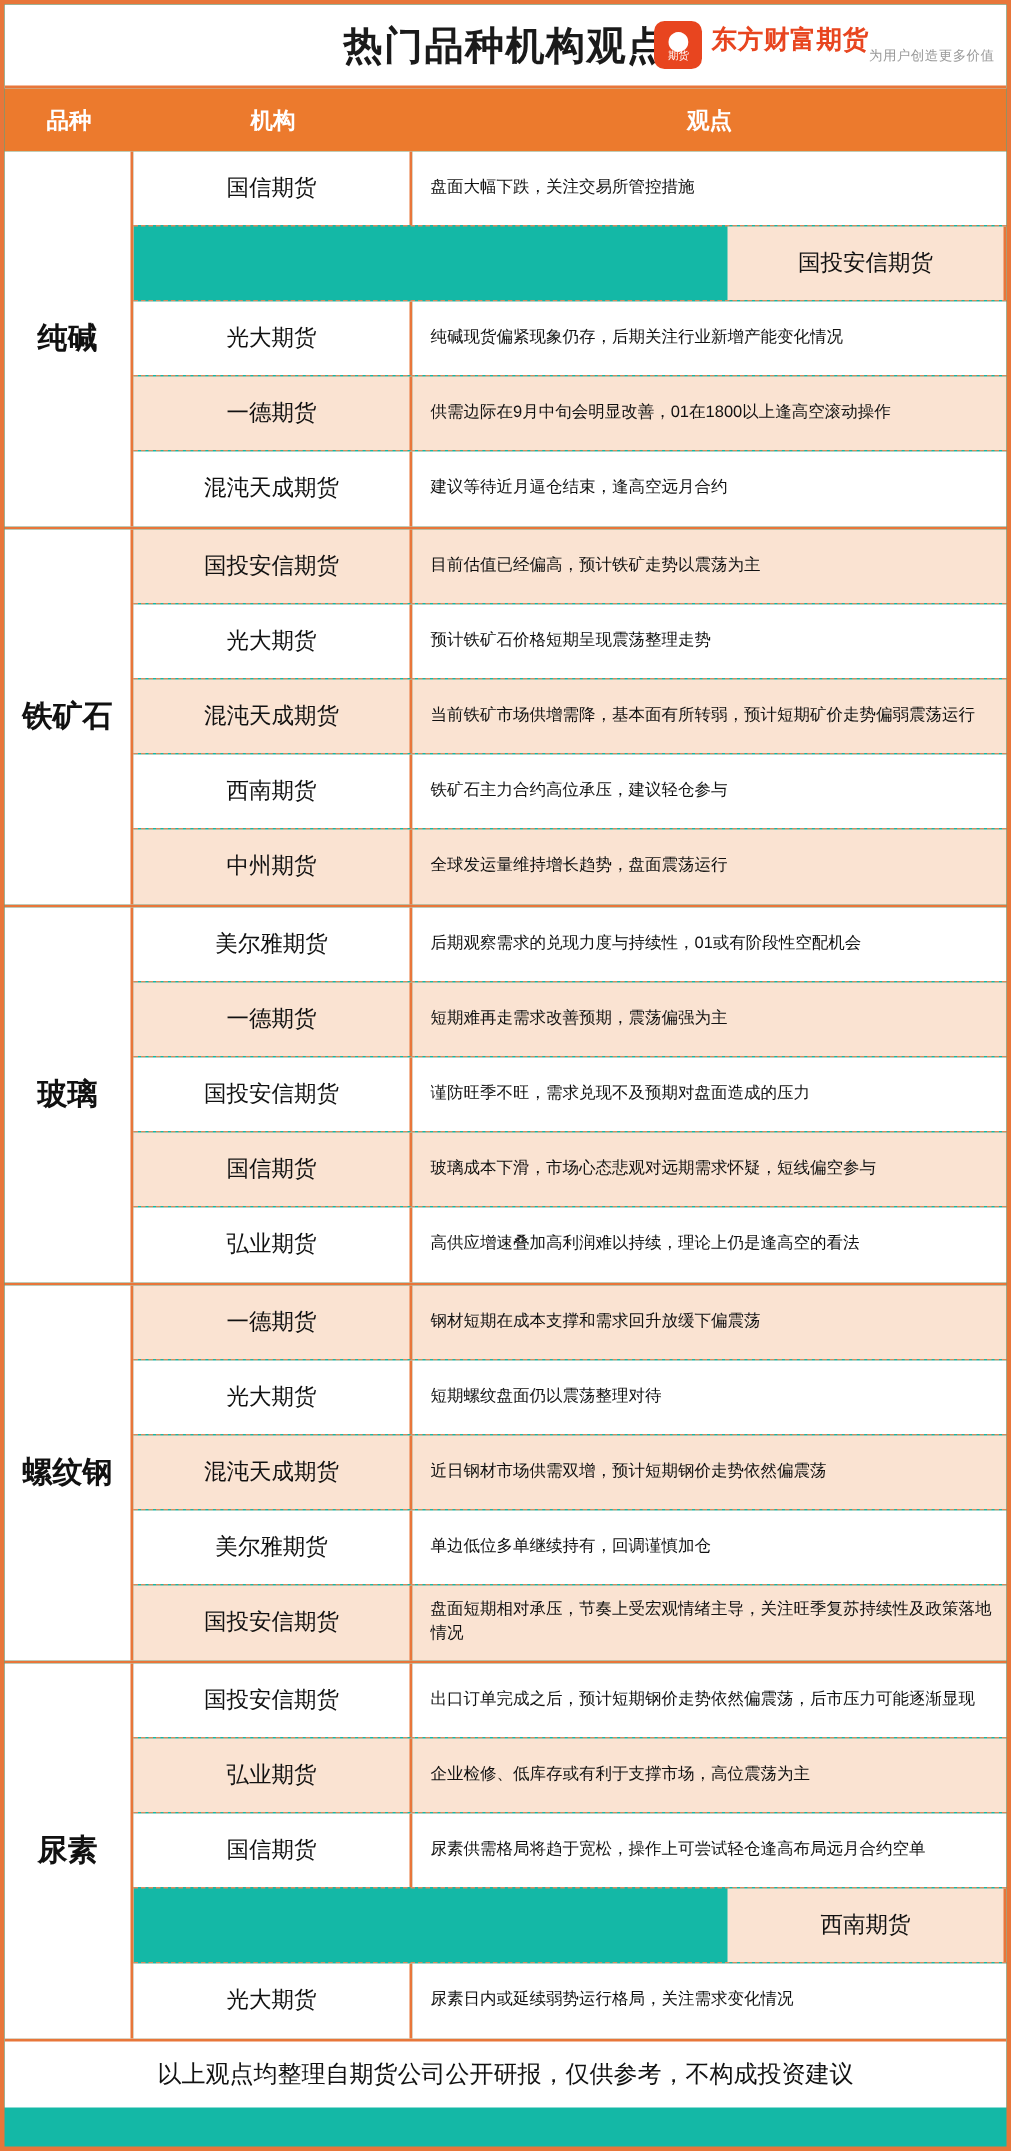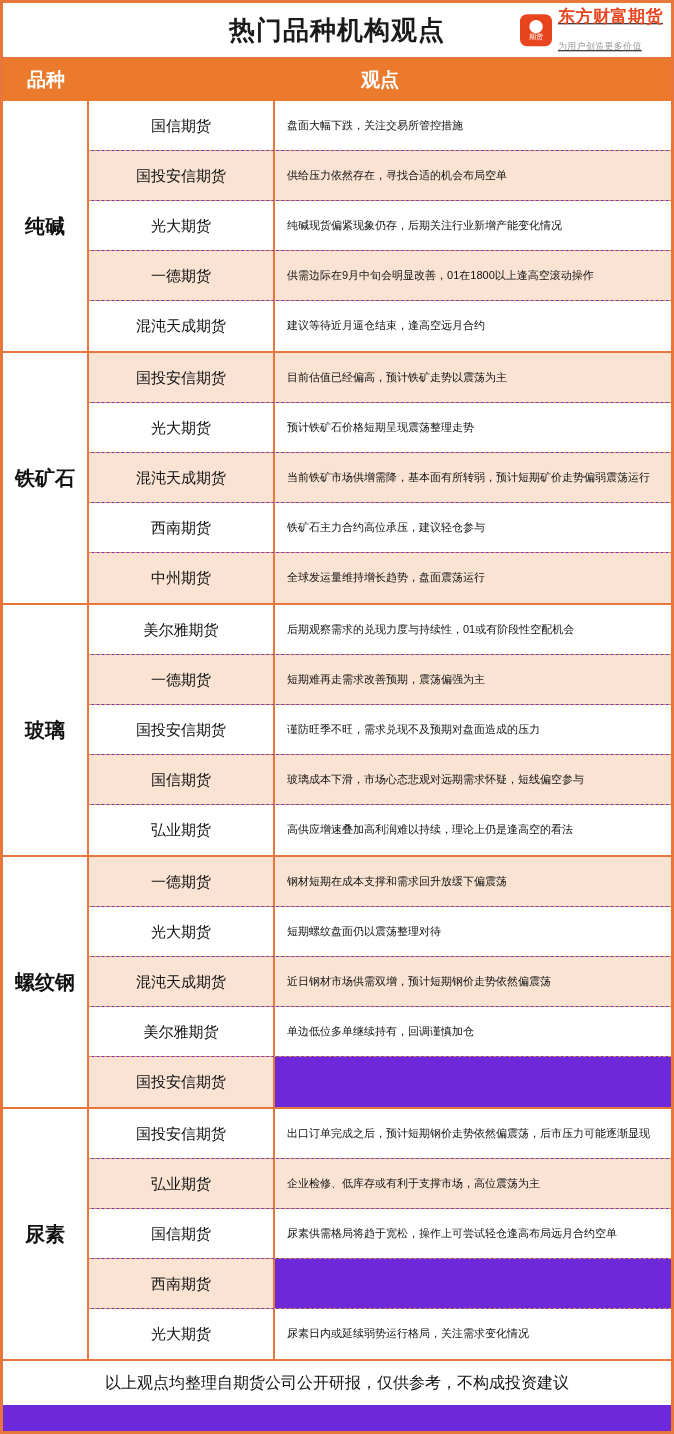--- a/index.html
+++ b/index.html
@@ -6,21 +6,21 @@
   html, body {
     margin: 0;
     padding: 0;
     background: #ffffff;
     font-family: "Liberation Sans", "DejaVu Sans", sans-serif;
   }
   #page {
     width: 674px;
     height: 1434px;
     position: relative;
-    background: #6d28d9;
+    background: #14b8a6;
     border: 3px solid #E8763A;
     overflow: hidden;
   }
   
   .header {
     height: 56px;
     background: #ffffff;
     display: flex;
     align-items: center;
     justify-content: center;
@@ -56,21 +56,21 @@
     font-size: 13px;
     color: #ffffff;
     line-height: 1;
   }
   .brand-logo .sub {
     font-size: 7px;
     color: #ffffff;
     line-height: 1;
     margin-top: 1px;
   }
-  .brand-text { display: flex; flex-direction: column; text-decoration: underline; }
+  .brand-text { display: flex; flex-direction: row; }
   .brand-name {
     font-size: 17px;
     font-weight: bold;
     color: #E8451F;
     line-height: 1.1;
     letter-spacing: 0.5px;
   }
   .brand-slogan {
     font-size: 9px;
     color: #999999;
@@ -80,21 +80,21 @@
   }
   
   .col-head {
     display: flex;
     background: #EC7A2D;
     height: 42px;
     align-items: stretch;
   }
   .col-head div {
     color: #ffffff;
-    font-size: 19px;
+    font-size: 15px;
     font-weight: bold;
     display: flex;
     align-items: center;
     justify-content: center;
   }
   .c1 { width: 86px; flex: 0 0 86px; }
   .c2 { width: 186px; flex: 0 0 186px; }
   .c3 { flex: 1 1 auto; }
 
   
@@ -116,20 +116,21 @@
     background: #ffffff;
     border-right: 2px solid #E8763A;
     text-align: center;
     line-height: 1.25;
   }
   .rows { flex: 1 1 auto; display: flex; flex-direction: column; }
   .row {
     display: flex;
     border-bottom: 1px dashed #D98B5F;
     min-height: 50px;
+    justify-content: flex-end;
   }
   .row:last-child { border-bottom: none; }
   .org {
     width: 186px;
     flex: 0 0 186px;
     display: flex;
     align-items: center;
     justify-content: center;
     font-size: 15px;
     color: #111111;
@@ -177,34 +178,34 @@
       </div>
       <div class="brand-text">
         <div class="brand-name">东方财富期货</div>
         <div class="brand-slogan">为用户创造更多价值</div>
       </div>
     </div>
   </div>
 
   <div class="col-head">
     <div class="c1">品种</div>
+    <div class="c2">机构</div>
     <div class="c3">观点</div>
   </div>
 
   <div class="tbody" id="tbody">
       <div class="group">
         <div class="cat-cell">纯碱</div>
         <div class="rows">
           <div class="row">
             <div class="org shade-a">国信期货</div>
             <div class="view shade-a">盘面大幅下跌，关注交易所管控措施</div>
           </div>
           <div class="row">
             <div class="org shade-b">国投安信期货</div>
-            <div class="view shade-b">供给压力依然存在，寻找合适的机会布局空单</div>
           </div>
           <div class="row">
             <div class="org shade-a">光大期货</div>
             <div class="view shade-a">纯碱现货偏紧现象仍存，后期关注行业新增产能变化情况</div>
           </div>
           <div class="row">
             <div class="org shade-b">一德期货</div>
             <div class="view shade-b">供需边际在9月中旬会明显改善，01在1800以上逢高空滚动操作</div>
           </div>
           <div class="row">
@@ -277,20 +278,21 @@
           <div class="row">
             <div class="org shade-b">混沌天成期货</div>
             <div class="view shade-b">近日钢材市场供需双增，预计短期钢价走势依然偏震荡</div>
           </div>
           <div class="row">
             <div class="org shade-a">美尔雅期货</div>
             <div class="view shade-a">单边低位多单继续持有，回调谨慎加仓</div>
           </div>
           <div class="row">
             <div class="org shade-b">国投安信期货</div>
+            <div class="view shade-b">盘面短期相对承压，节奏上受宏观情绪主导，关注旺季复苏持续性及政策落地情况</div>
           </div>
         </div>
       </div>
       <div class="group">
         <div class="cat-cell">尿素</div>
         <div class="rows">
           <div class="row">
             <div class="org shade-a">国投安信期货</div>
             <div class="view shade-a">出口订单完成之后，预计短期钢价走势依然偏震荡，后市压力可能逐渐显现</div>
           </div>

